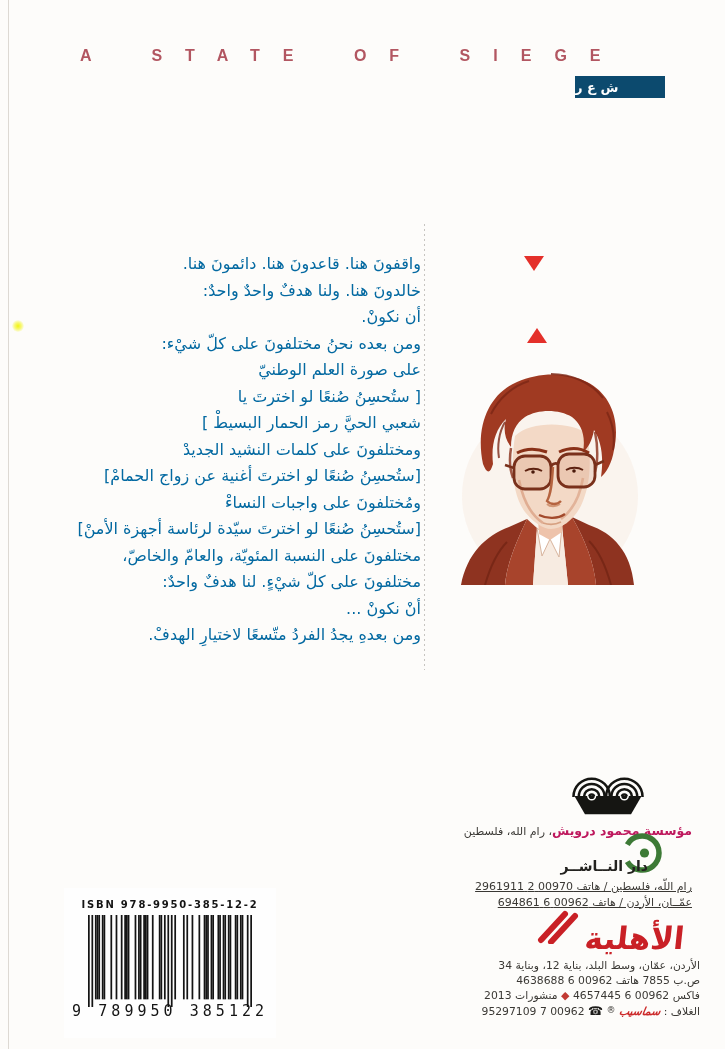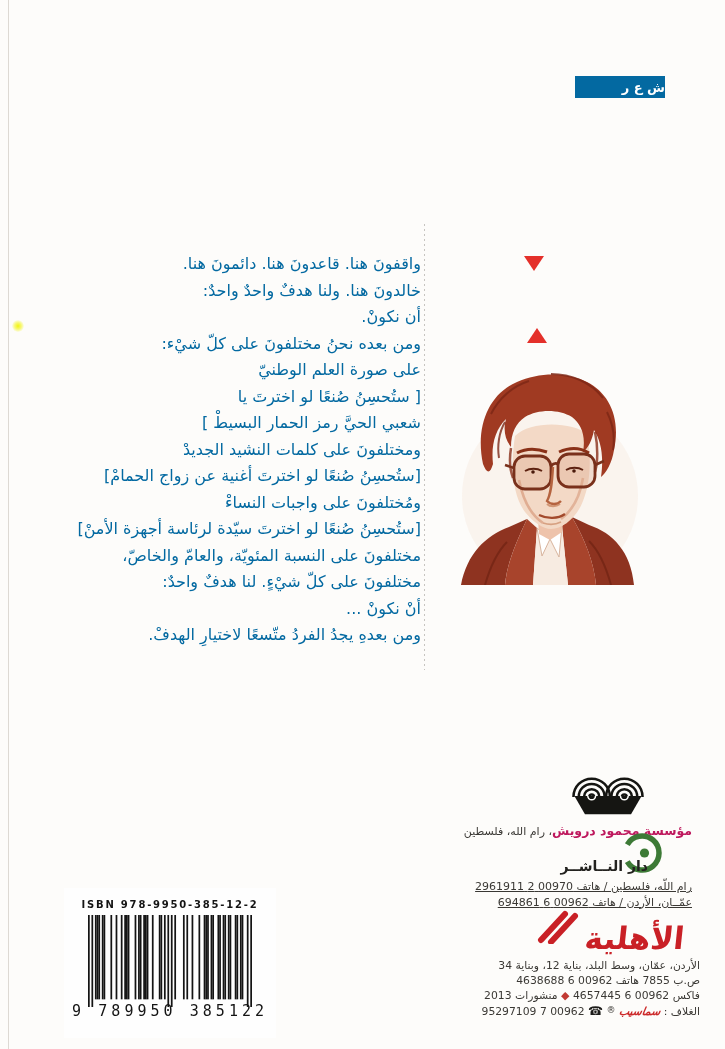--- a/index.html
+++ b/index.html
@@ -17,22 +17,22 @@
     background:repeating-linear-gradient(to bottom, #c6c4c0 0 2px, transparent 2px 5px);}
 
   
   #english-title{
     left:80px; top:47px; font-family:"Liberation Sans", sans-serif;
     font-size:16px; font-weight:bold; color:#b25661;
     letter-spacing:23px; word-spacing:10px; white-space:nowrap;
   }
   
   #genre-badge{
-    left:575px; top:76px; width:90px; height:22px; background:#0369a1;
-    display:flex; align-items:center; justify-content:flex-start;
+    left:575px; top:76px; width:90px; height:22px; background:#0c4a6e;
+    display:flex; align-items:center; justify-content:flex-end;
     direction:rtl; color:#fff; font-weight:bold; font-size:13px; letter-spacing:7px;
   }
 
   
   #poem{
     right:304px; top:251px; width:362px; direction:rtl; text-align:right;
     font-size:16px; line-height:26.5px; color:#0369a1; white-space:pre-line;
   }
 
   
@@ -85,20 +85,21 @@
 </style>
 </head>
 <body>
 
 <div id="cover">
 
   <div class="abs" id="left-edge"></div>
   <div class="abs" id="yellow-speck"></div>
   <div class="abs" id="fold-line"></div>
 
+  <div class="abs" id="english-title">A STATE OF SIEGE</div>
 
   <div class="abs" id="genre-badge">
     <span>ش ع ر</span>
   </div>
 
   <div class="abs" id="poem">واقفونَ هنا. قاعدونَ هنا. دائمونَ هنا.
 خالدونَ هنا. ولنا هدفٌ واحدٌ واحدٌ:
 أن نكونْ.
 ومن بعده نحنُ مختلفونَ على كلّ شيْء:
 على صورة العلم الوطنيّ

